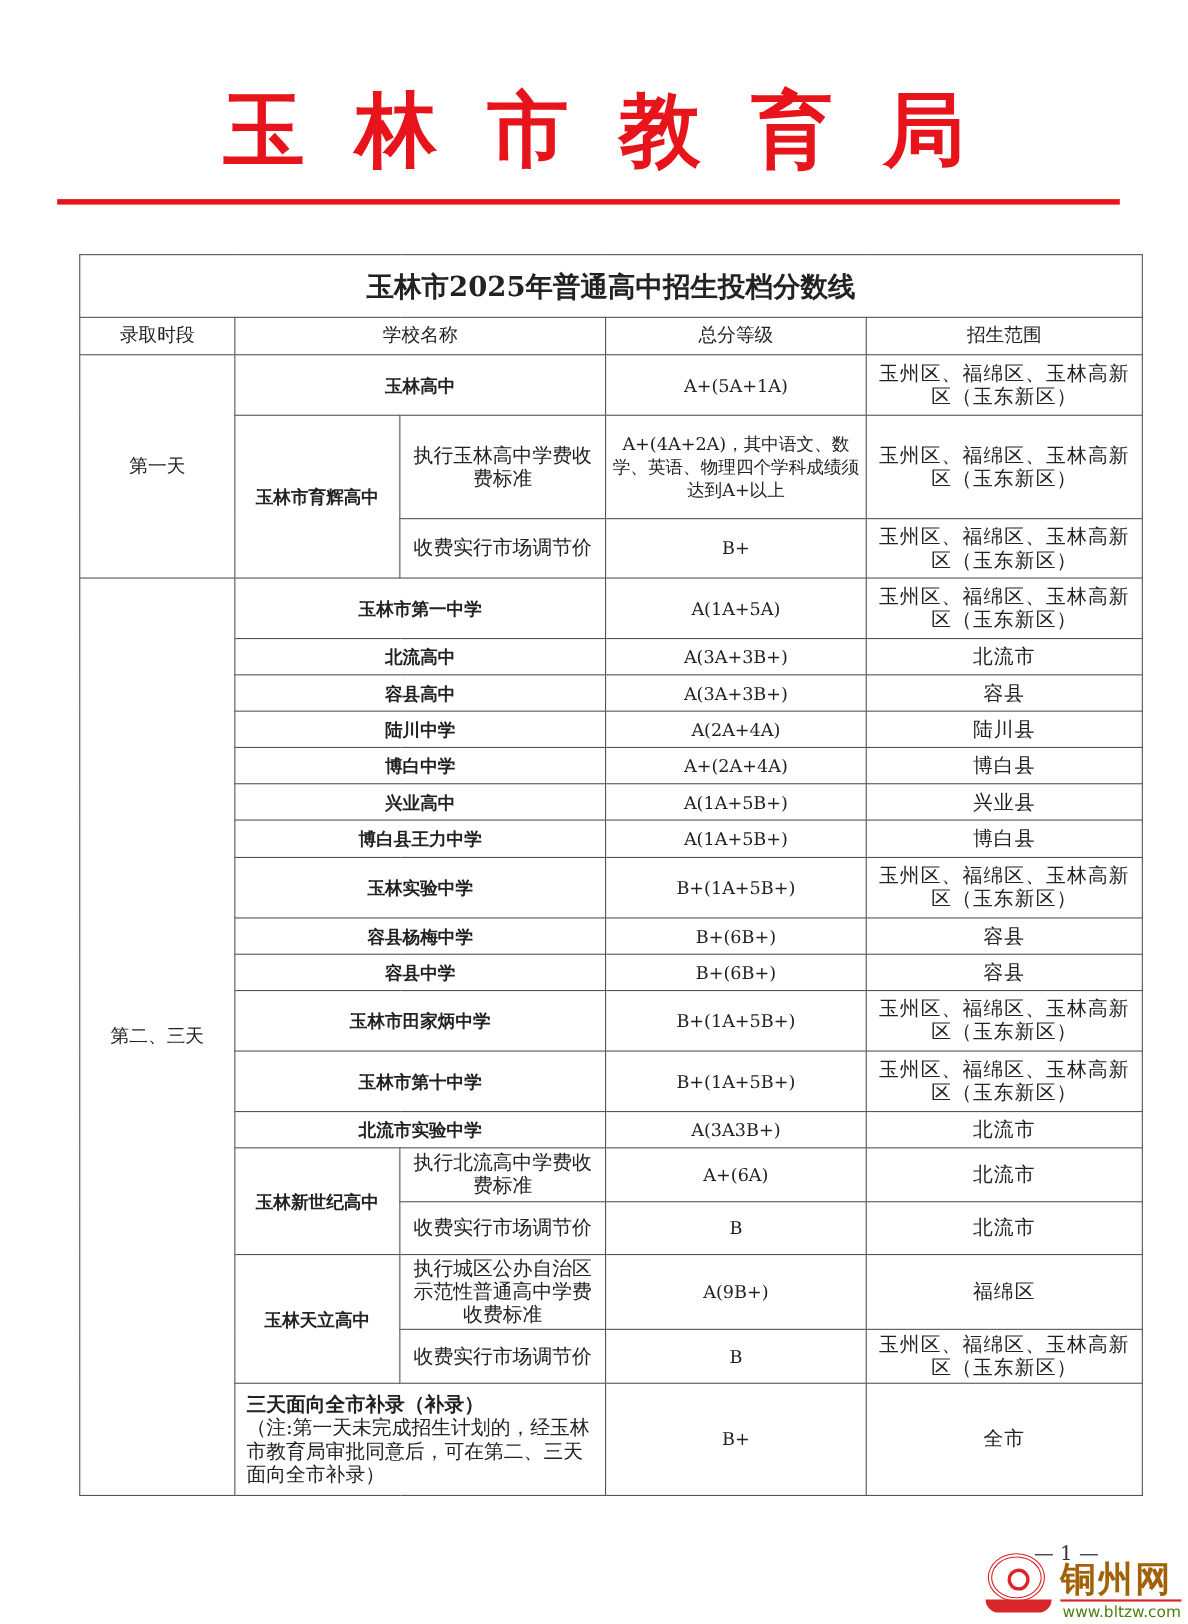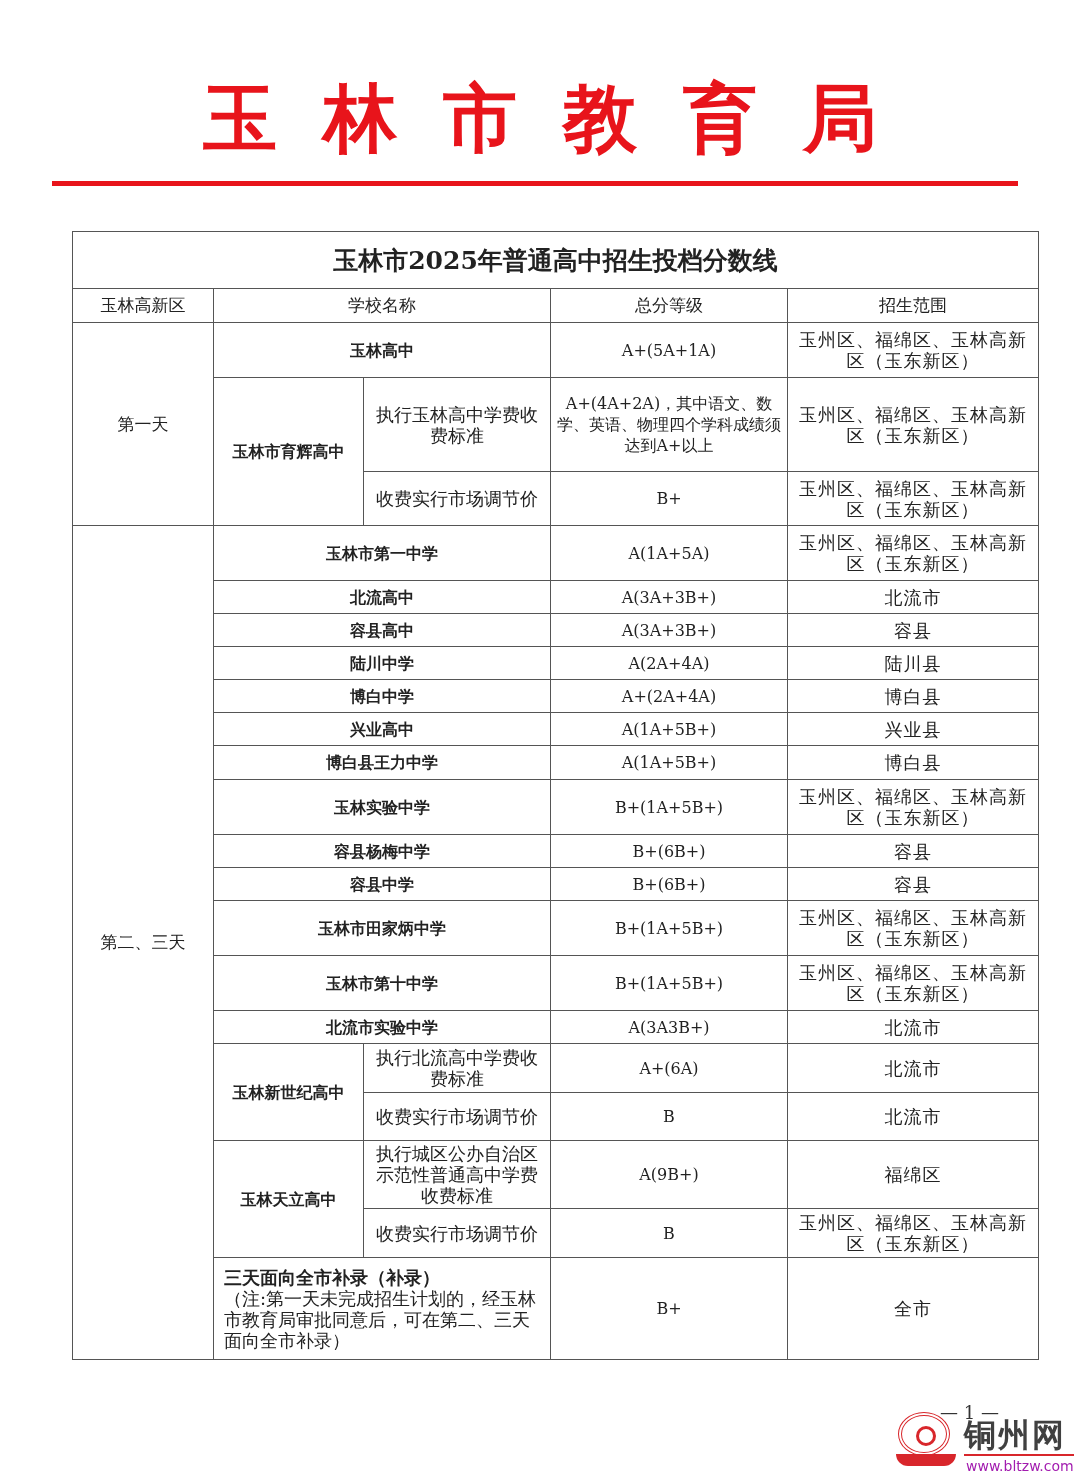--- a/index.html
+++ b/index.html
@@ -20,45 +20,45 @@
   .range{font-size:18px;letter-spacing:1px;}
   .grade{font-size:16px;}
   .note{text-align:left;padding:4px 10px;}
   .note b{font-family:"DejaVu Sans",sans-serif;}
   .pagenum{position:absolute;left:940px;top:1402px;font-size:18px;color:#333;}
   .logo{position:absolute;left:894px;top:1410px;width:186px;height:66px;}
   .logo-circle{position:absolute;left:4px;top:2px;width:52px;height:44px;border-radius:50%;
        border:4px double #d8262b;box-sizing:border-box;}
   .logo-circle:after{content:"";position:absolute;left:14px;top:10px;width:14px;height:14px;border-radius:50%;border:3px solid #d8262b;}
   .logo-ribbon{position:absolute;left:2px;top:44px;width:60px;height:12px;background:#d8262b;border-radius:0 0 30px 30px;}
-  .logo-text{position:absolute;left:70px;top:4px;font-size:32px;font-weight:bold;color:#404040;
+  .logo-text{position:absolute;left:70px;top:4px;font-size:32px;font-weight:bold;color:#a16207;
        font-family:"DejaVu Sans",sans-serif;letter-spacing:2px;}
   .logo-line{position:absolute;left:70px;top:44px;width:110px;height:2px;background:#d8262b;}
-  .logo-url{position:absolute;left:72px;top:48px;font-size:14px;color:#a21caf;font-family:"DejaVu Sans",sans-serif;}
+  .logo-url{position:absolute;left:72px;top:48px;font-size:14px;color:#4d7c0f;font-family:"DejaVu Sans",sans-serif;}
 </style>
 </head>
 <body>
 
 <div class="masthead">玉林市教育局</div>
 <div class="redline"></div>
 
 <table>
   <colgroup>
     <col style="width:141px">
       <col style="width:150px">
       <col style="width:187px">
       <col style="width:237px">
       <col style="width:251px">
   </colgroup>
   <tbody>
       <tr>
         <td colspan="5" class="title-cell">玉林市2025年普通高中招生投档分数线</td>
       </tr>
   <tr>
-    <th>玉林高新区</th>
+    <th>录取时段</th>
     <th colspan="2">学校名称</th>
     <th>总分等级</th>
     <th>招生范围</th>
   </tr>
 
   <tr style="height:55px">
     <td rowspan="3" class="period">第一天</td>
     <td colspan="2" class="school">玉林高中</td>
     <td class="grade">A+(5A+1A)</td>
     <td class="range">玉州区、福绵区、玉林高新区（玉东新区）</td>

